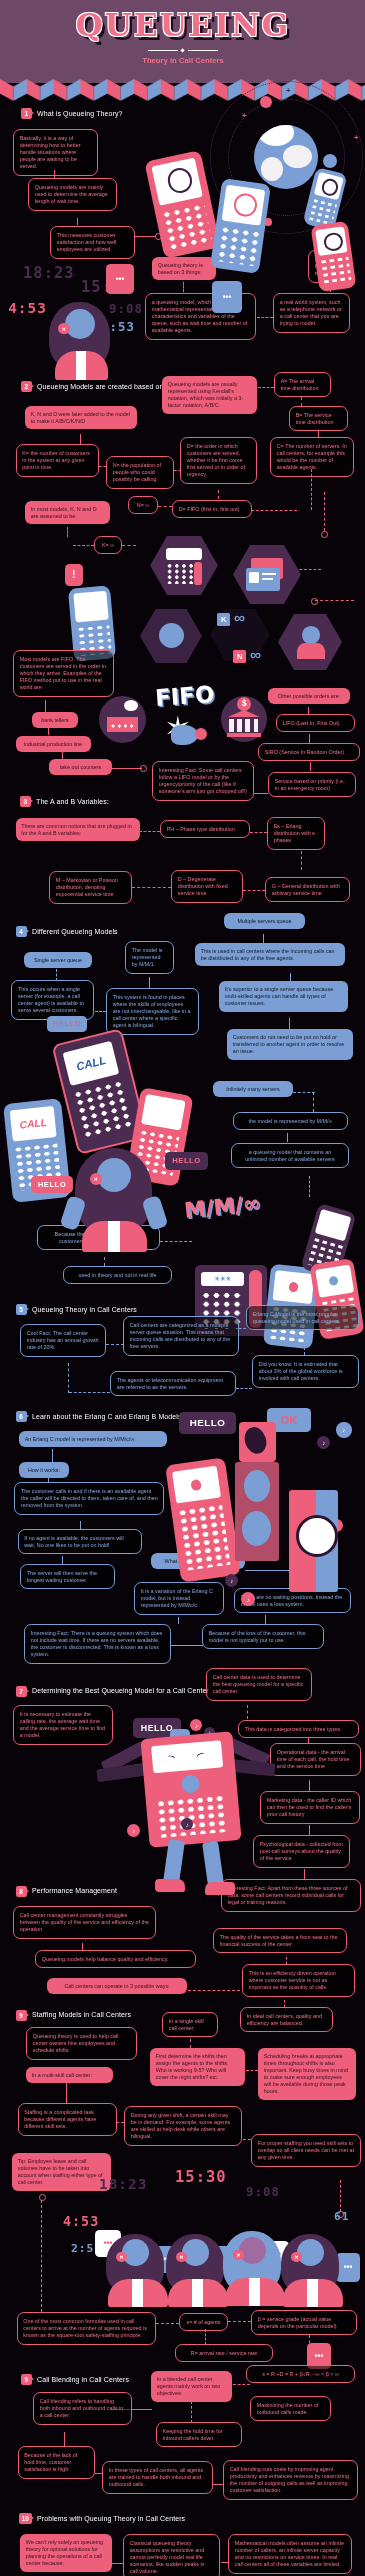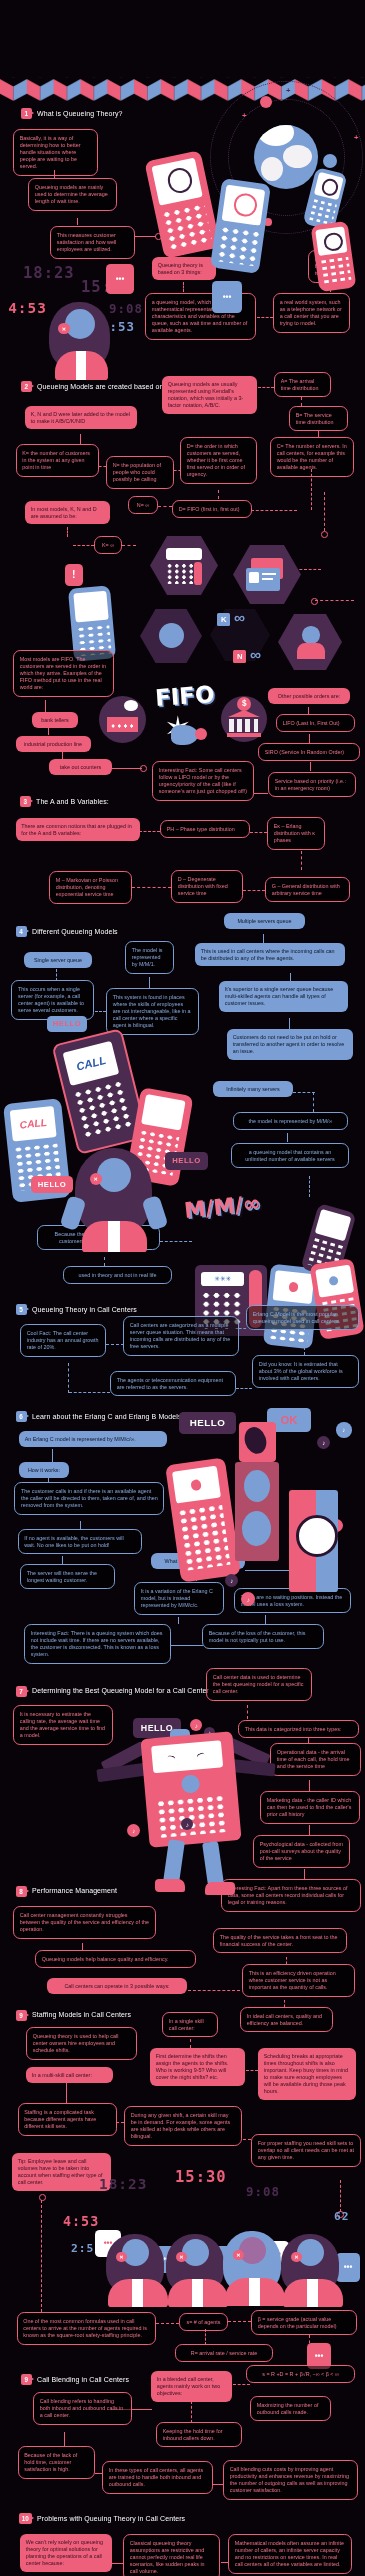--- a/index.html
+++ b/index.html
@@ -41,20 +41,29 @@
   .agent .face{position:absolute;background:#7b9fd4;border-radius:50%;}
   .agent .hs{position:absolute;background:#ee5f7b;border-radius:50%;color:#fff;font-size:5.2px;display:flex;align-items:center;justify-content:center;font-weight:bold;}
   .agent .bod{position:absolute;background:linear-gradient(90deg,#ee5f7b 40%,#fff 40% 58%,#ee5f7b 58%);border-radius:20.6px 20.6px 3.1px 3.1px;}
   .eye{position:absolute;width:8.2px;height:5.2px;border-top:1.5px solid #3b2142;border-radius:50%;}
 </style>
 </head>
 <body>
 
 <div id="canvas">
 
+  <div id="titlebar">
+    <div class="title-main">QUEUEING</div>
+    <div class="orn">
+        <i></i>
+        <b></b>
+        <i></i>
+      </div>
+    <div class="title-sub">Theory in Call Centers</div>
+  </div>
   <svg class="zig" style="top:77px" width="366" height="24" viewBox="0 0 710 46">
     <defs>
         <pattern id="zz1" width="52" height="46" patternUnits="userSpaceOnUse">
       <polygon points="0,4 26,18 26,46 0,32" fill="#ee5f7b"></polygon>
           <polygon points="26,18 52,4 52,32 26,46" fill="#7b9fd4"></polygon>
     </pattern>
       </defs>
       <rect width="710" height="46" fill="url(#zz1)"></rect>
   </svg>
 
@@ -449,21 +458,21 @@
   <div class="cv d" style="left:340px;top:2180px;height:32px"></div>
   <div class="node" style="left:337px;top:2211px"></div>
   <div class="cv d" style="left:41px;top:2200px;height:112px"></div>
   <div class="node" style="left:39px;top:2194px"></div>
 
   <div class="clock" style="left:99px;top:2176px;font-size:14.4px;color:#4b2b4f">18:23</div>
   <div class="clock" style="left:175px;top:2168px;font-size:15.5px;color:#ee5f7b">15:30</div>
   <div class="clock" style="left:246px;top:2184px;font-size:12.4px;color:#4b2b4f">9:08</div>
   <div class="clock" style="left:63px;top:2214px;font-size:13.4px;color:#ee5f7b">4:53</div>
   <div class="clock" style="left:71px;top:2242px;font-size:11.3px;color:#7b9fd4">2:5</div>
-  <div class="clock" style="left:334px;top:2210px;font-size:11.3px;color:#7b9fd4">62</div>
+  <div class="clock" style="left:334px;top:2210px;font-size:11.3px;color:#7b9fd4">61</div>
   <div class="bubble" style="left:95px;top:2230px;width:26px;height:27px;background:#fff;color:#ee5f7b">•••</div>
   <div class="bubble" style="left:155px;top:2246px;width:25px;height:27px;background:#7b9fd4;color:#fff">•••</div>
   <div class="bubble" style="left:206px;top:2246px;width:25px;height:27px;background:#7b9fd4;color:#fff">•••</div>
   <div class="bubble" style="left:264px;top:2241px;width:25px;height:27px;background:#fff;color:#ee5f7b">•••</div>
   <div class="bubble" style="left:336px;top:2253px;width:24px;height:29px;background:#7b9fd4;color:#fff">•••</div>
   <div class="bubble" style="left:307px;top:2343px;width:24px;height:26px;background:#ee5f7b;color:#fff">•••</div>
   <div class="agent" style="left:106px;top:2231px;width:64px;height:77px">
     <div class="hair" style="left:0;top:3.1px;width:58px;height:61px"></div>
     <div class="face" style="left:15.5px;top:8.2px;width:27px;height:27px"></div>
     <div class="hs" style="left:10.3px;top:20.6px;width:10.3px;height:10.3px">✕</div>

